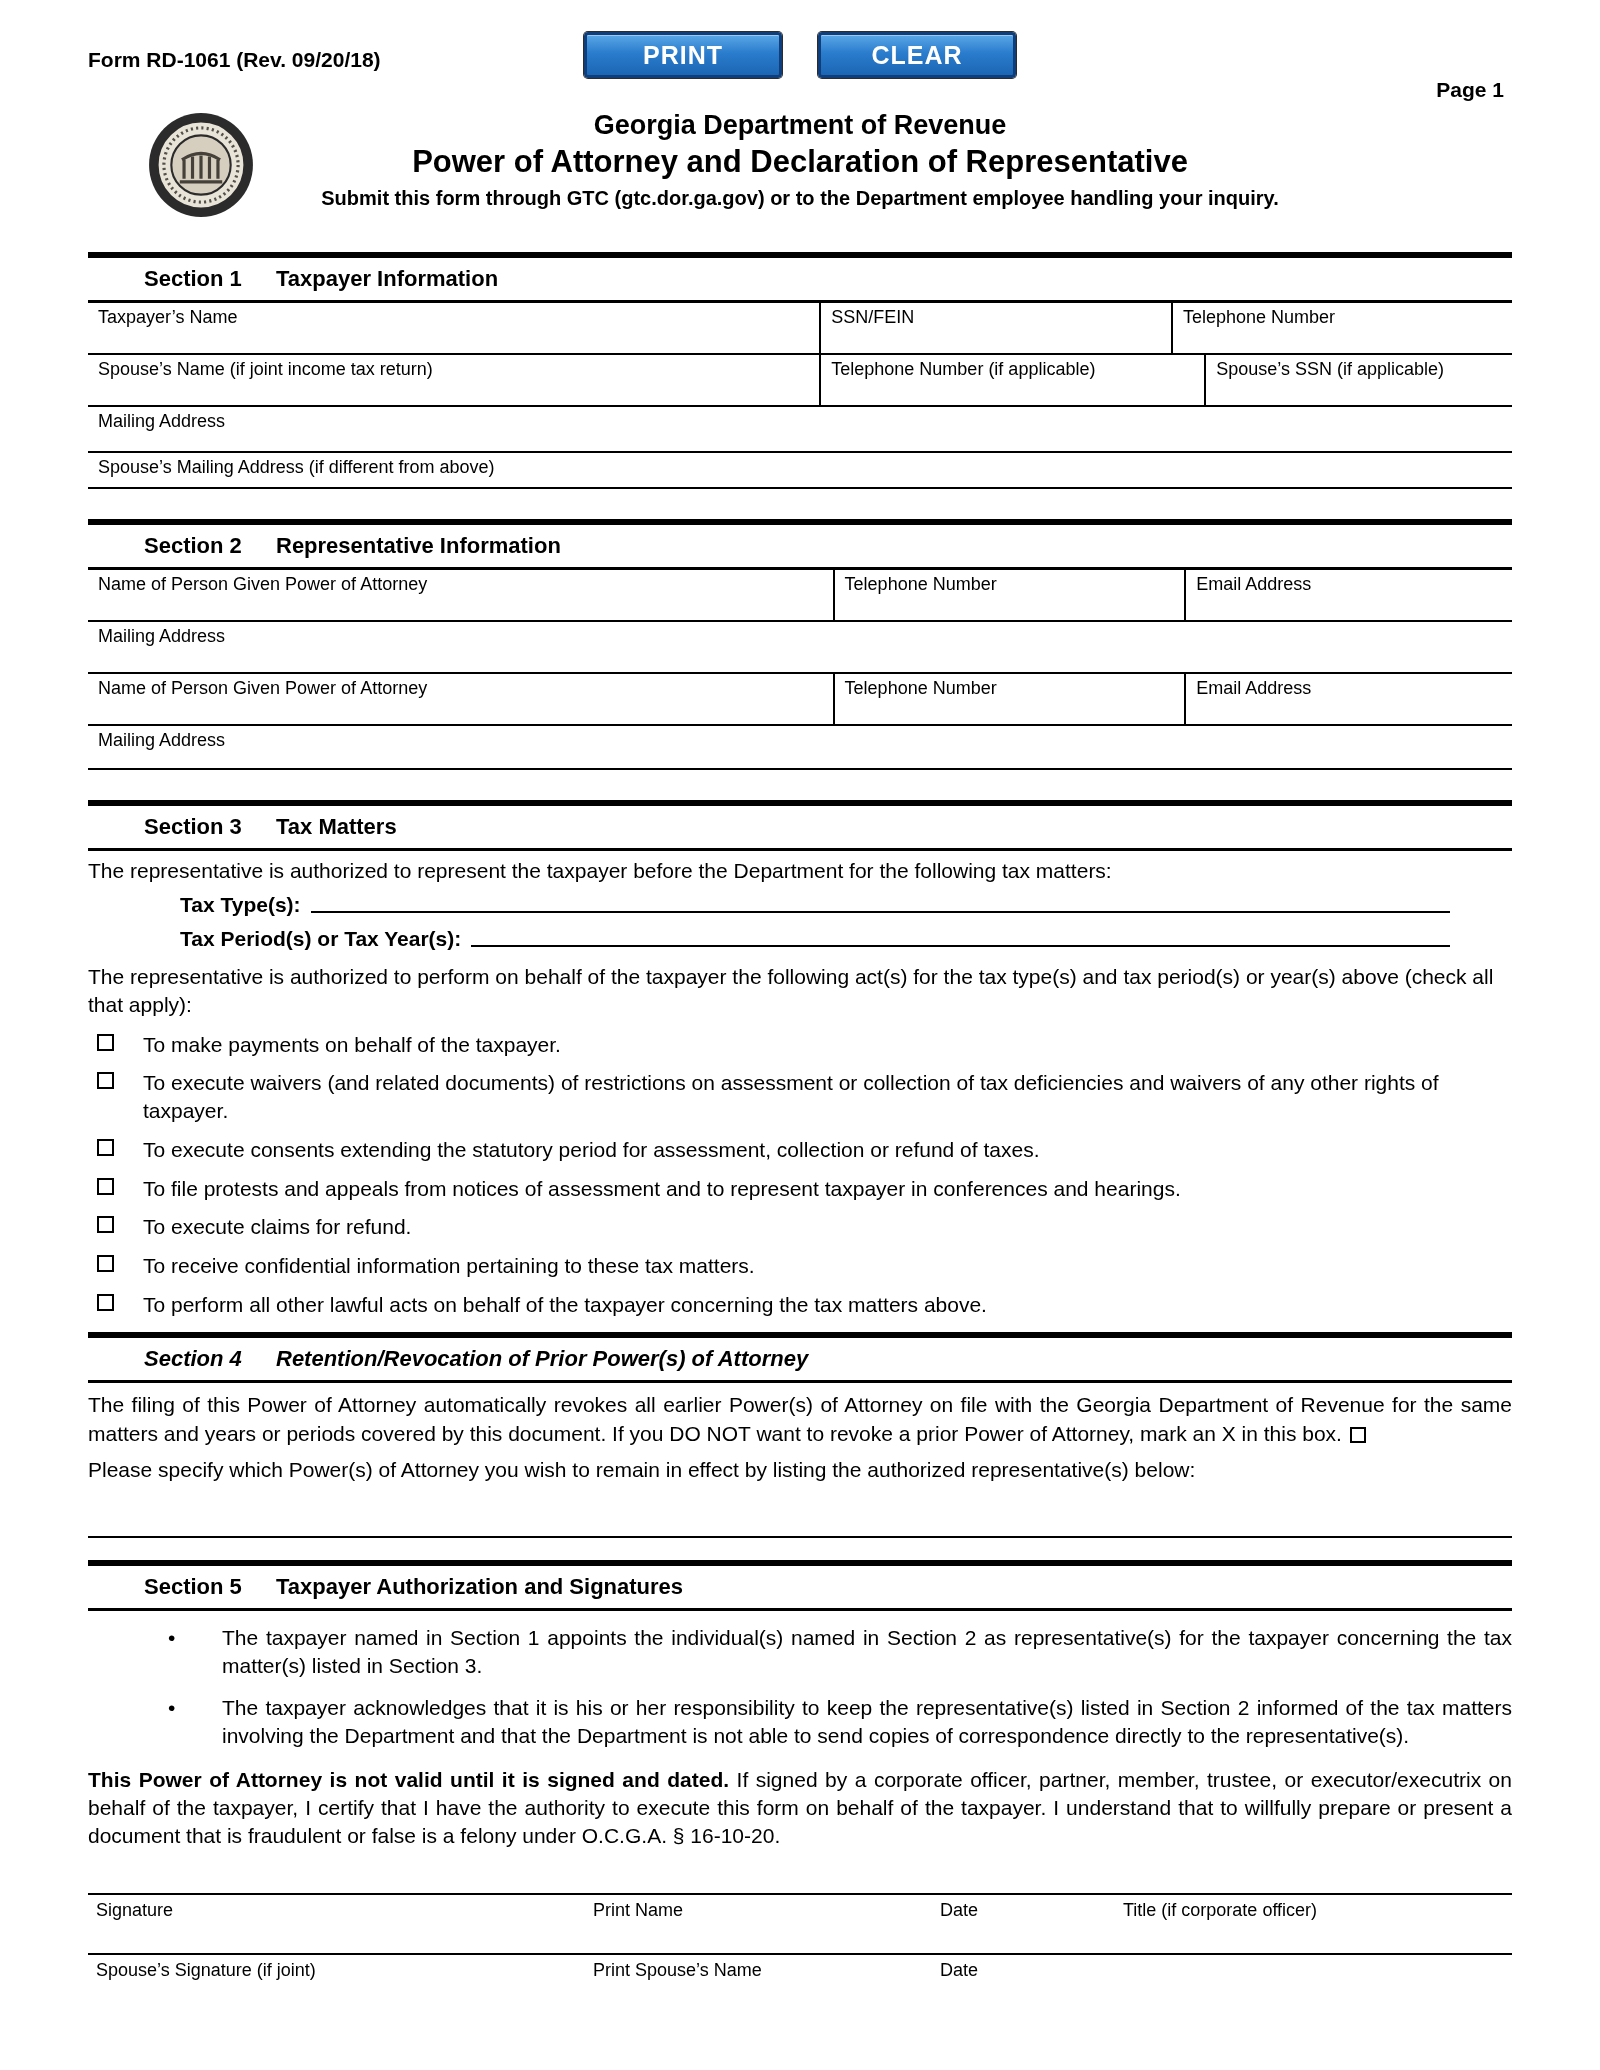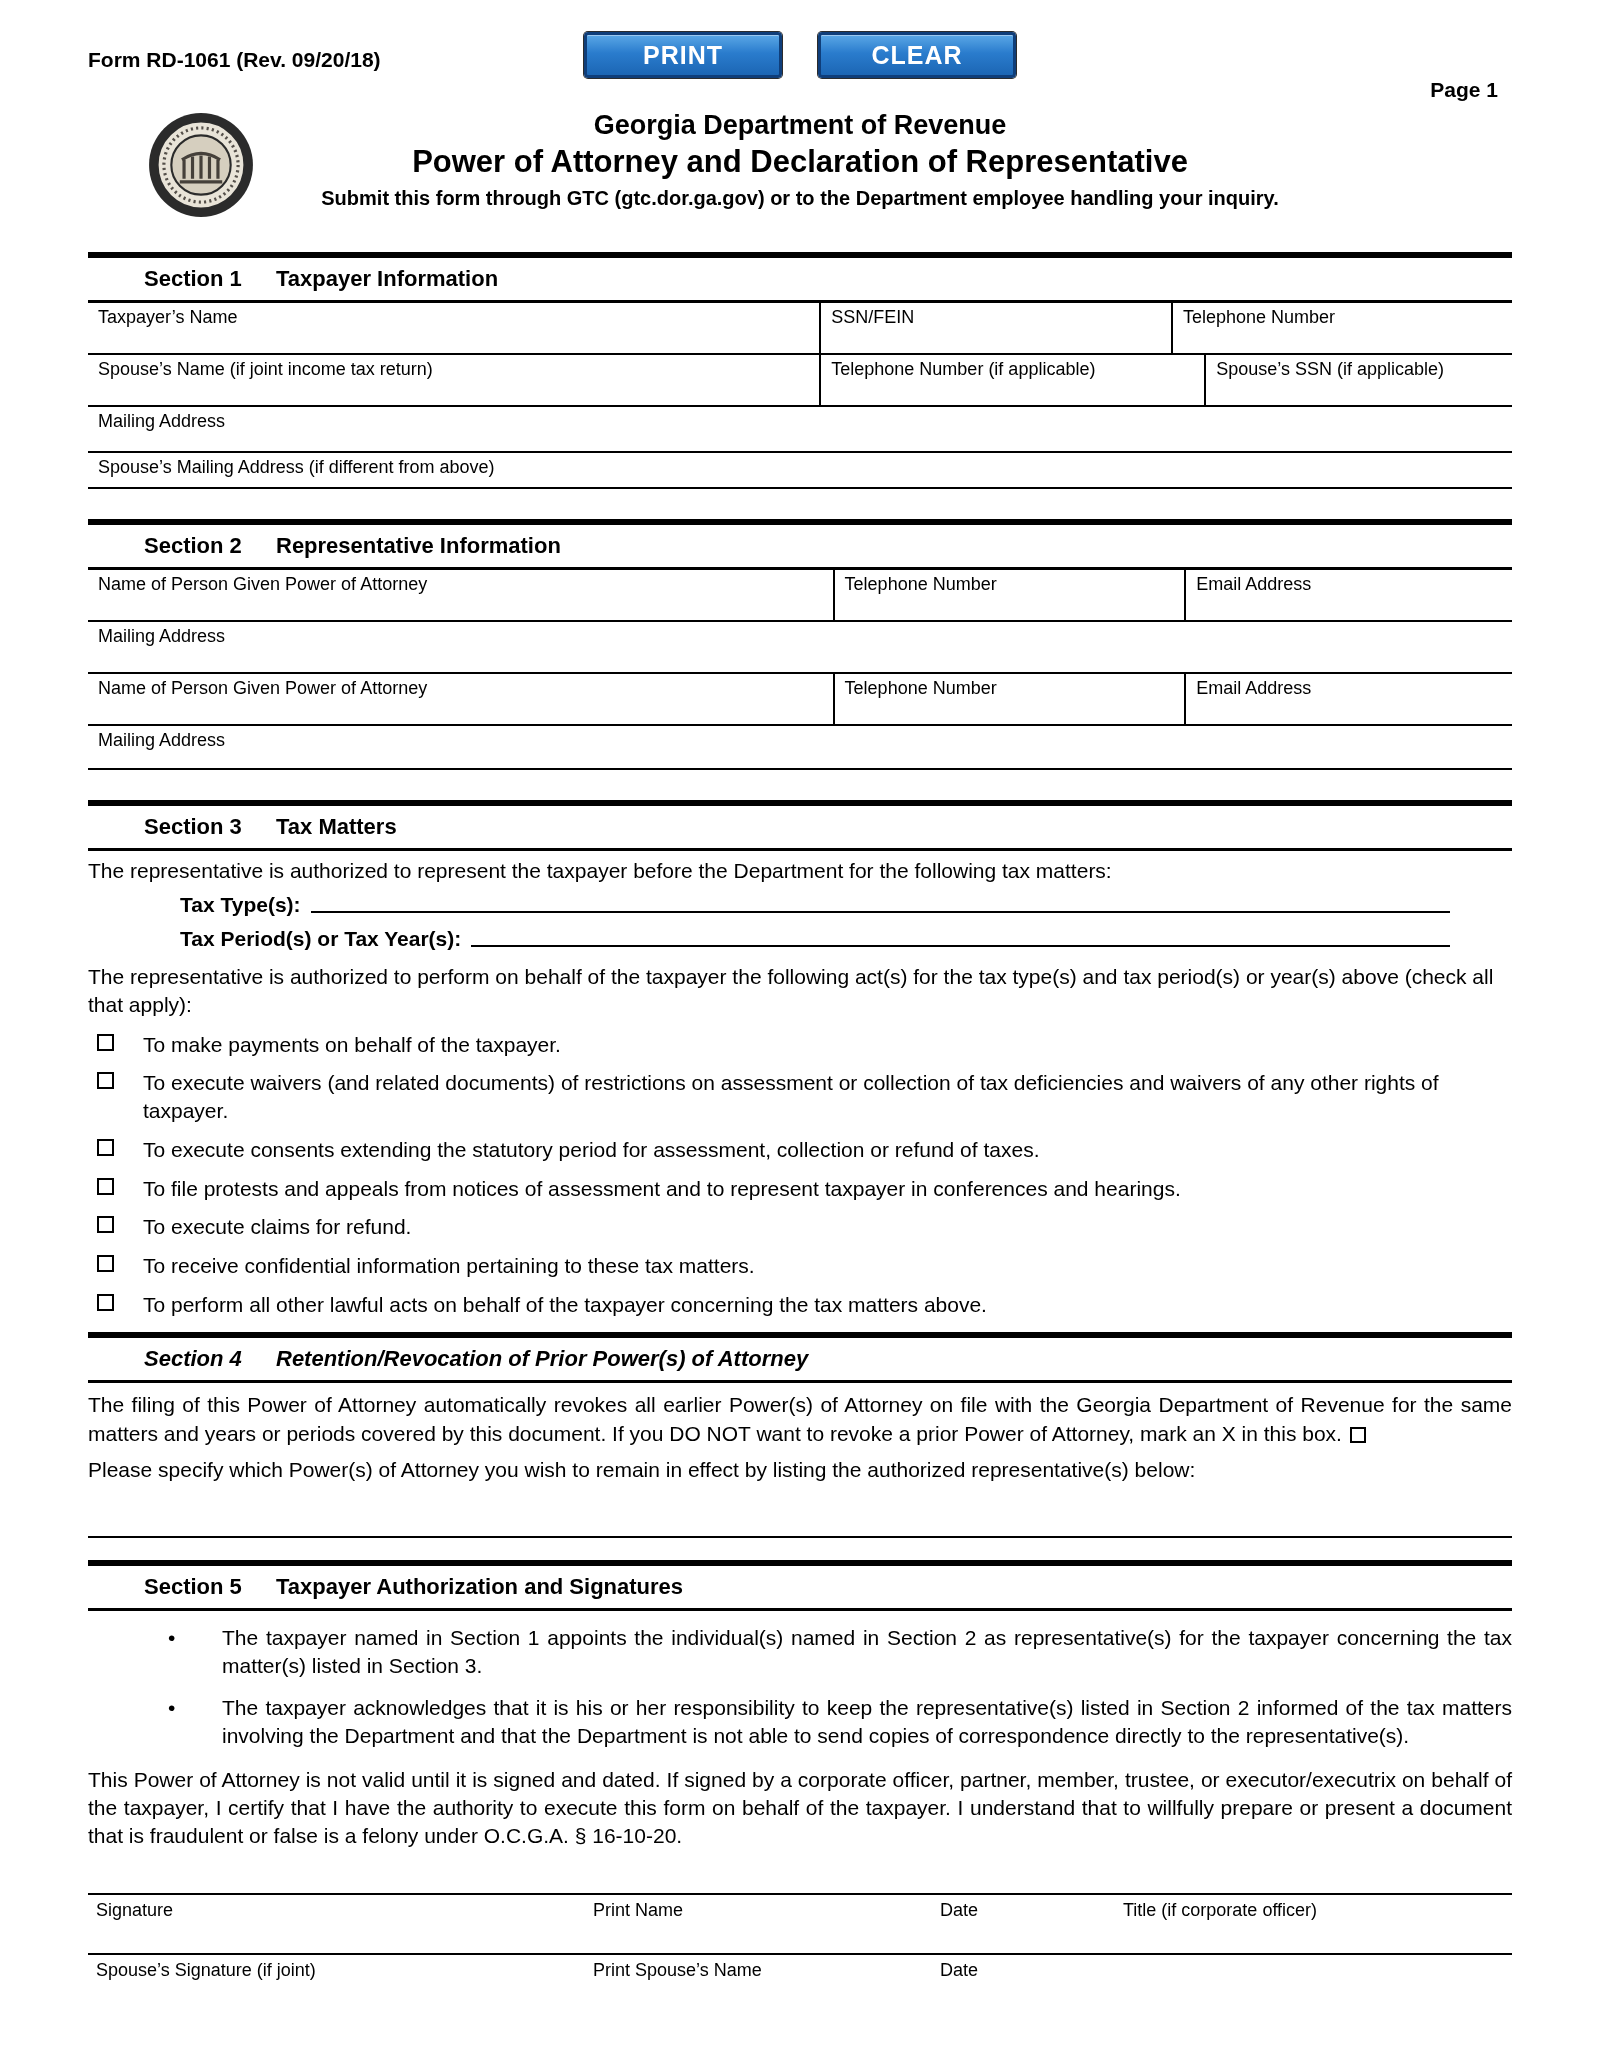--- a/index.html
+++ b/index.html
@@ -6,21 +6,21 @@
   html,body { background:#ffffff; }
   body {
     width:1600px; height:2070px; overflow:hidden;
     font-family:"Liberation Sans", sans-serif; color:#000;
   }
   .page { position:relative; width:1600px; height:2070px; padding:30px 88px 0; }
 
   
   .topbar { position:relative; height:76px; }
   .form-number { position:absolute; left:0; top:18px; font-weight:bold; font-size:21px; }
-  .page-label  { position:absolute; right:14px; top:48px; font-weight:bold; font-size:21px; }
+  .page-label  { position:absolute; right:8px; top:48px; font-weight:bold; font-size:21px; }
   .btn-wrap { position:absolute; left:50%; top:2px; transform:translateX(-50%); display:flex; gap:36px; }
   .pdf-btn {
     width:198px; height:46px; display:flex; align-items:center; justify-content:center;
     font-family:"Liberation Sans", sans-serif; font-weight:bold; font-size:25px; letter-spacing:1px;
     color:#ffffff; background:linear-gradient(180deg,#5aa7e6 0%,#2a7ccd 45%,#1c66b4 100%);
     border:3px solid #0f3e7a; border-radius:4px; box-shadow:0 0 0 1px #2c2c2c, inset 0 1px 0 #9cc8ef;
     cursor:pointer;
   }
 
   
@@ -64,21 +64,21 @@
   .s4-para { font-size:21px; line-height:1.35; margin-top:8px; text-align:justify; }
   .inline-box { display:inline-block; width:16px; height:16px; border:2px solid #000; margin-left:8px; vertical-align:-2px; cursor:pointer; }
   .s4-specify { font-size:21px; margin-top:10px; }
   .s4-blank { height:56px; border-bottom:2px solid #000; }
 
   
   .bullet-row { display:flex; font-size:21px; line-height:1.35; margin-top:13px; }
   .bullet-dot { flex:none; margin-left:80px; width:12px; }
   .bullet-txt { flex:1; margin-left:42px; text-align:justify; }
   .valid-para { font-size:21px; line-height:1.35; margin-top:15px; text-align:justify; }
-  .valid-bold { font-weight:normal; }
+  .valid-bold { font-weight:bold; }
 
   
   .sig-block { margin-top:42px; }
   .sig-line { position:relative; border-top:2px solid #000; height:32px; font-size:18px; }
   .sig-line span { position:absolute; top:5px; }
   .pos1{left:8px} .pos2{left:505px} .pos3{left:852px} .pos4{left:1035px}
   .sig-gap { margin-top:28px; }
 </style>
 </head>
 <body>

